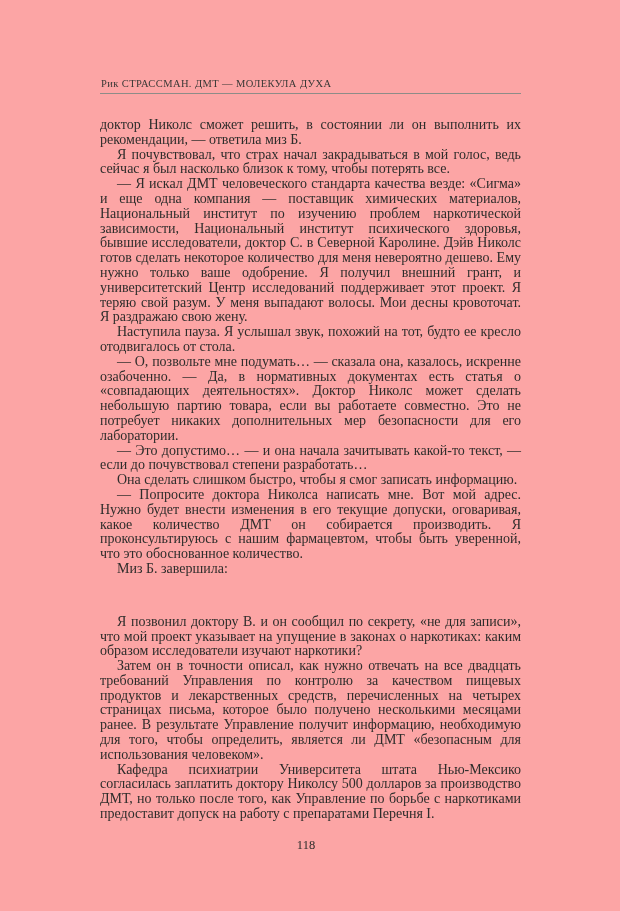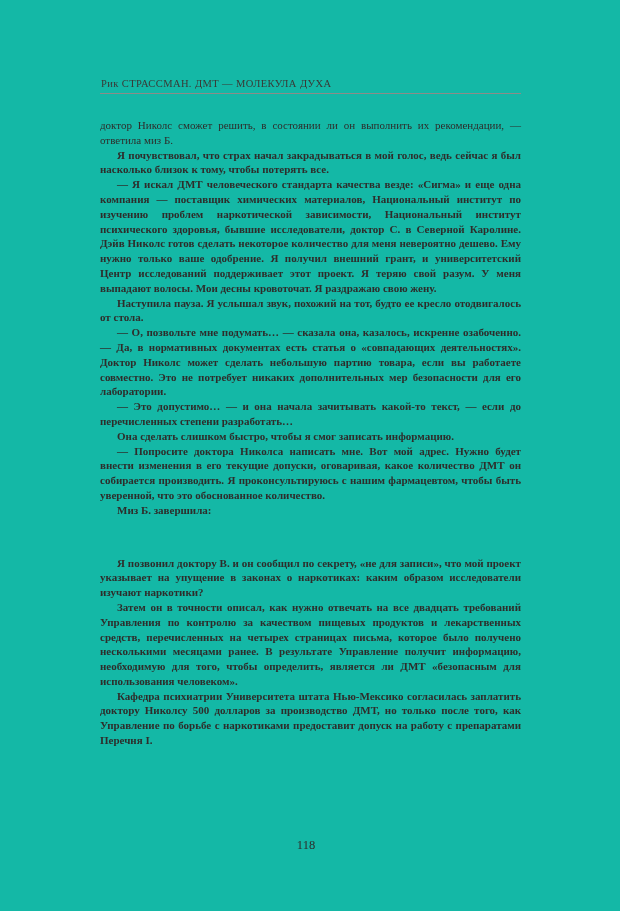--- a/index.html
+++ b/index.html
@@ -4,21 +4,21 @@
 <style>
   html, body {
     margin: 0;
     padding: 0;
     background: #e9e9e6;
   }
   .book-page {
     position: relative;
     width: 620px;
     height: 911px;
-    background: #14b8a6;
+    background: #fca5a5;
     box-sizing: border-box;
     font-family: "Liberation Serif", "DejaVu Serif", serif;
     color: #2e2d2b;
     overflow: hidden;
   }
   .content {
     position: absolute;
     left: 100px;
     top: 78px;
     width: 421px;
@@ -32,31 +32,30 @@
     white-space: nowrap;
   }
   .header-divider {
     border: none;
     border-top: 1px solid #8d8c88;
     margin: 0 0 24px 0;
     height: 0;
   }
   .text-block {
     text-align: justify;
-    font-size: 11px;
+    font-size: 14px;
     line-height: 14.8px;
     hyphens: auto;
     -webkit-hyphens: auto;
   }
   .text-block p.para {
     margin: 0;
   }
   .text-block p.para.indent {
     text-indent: 17px;
-    font-weight: bold;
   }
   .text-block p.para.gap {
     margin-top: 38px;
   }
   .page-number {
     position: absolute;
     left: 0;
     width: 612px;
     top: 838px;
     text-align: center;
@@ -70,21 +69,21 @@
 <div class="book-page">
   <div class="content">
     <div class="running-header">Рик СТРАССМАН. ДМТ — МОЛЕКУЛА ДУХА</div>
     <hr class="header-divider">
     <div class="text-block">
         <p class="para">доктор Николс сможет решить, в состоянии ли он выполнить их рекомендации, — ответила миз Б.</p>
         <p class="para indent">Я почувствовал, что страх начал закрадываться в мой голос, ведь сейчас я был насколько близок к тому, чтобы потерять все.</p>
         <p class="para indent">— Я искал ДМТ человеческого стандарта качества везде: «Сигма» и еще одна компания — поставщик химических материалов, Национальный институт по изучению проблем наркотической зависимости, Национальный институт психического здоровья, бывшие исследователи, доктор С. в Северной Каролине. Дэйв Николс готов сделать некоторое количество для меня невероятно дешево. Ему нужно только ваше одобрение. Я получил внешний грант, и университетский Центр исследований поддерживает этот проект. Я теряю свой разум. У меня выпадают волосы. Мои десны кровоточат. Я раздражаю свою жену.</p>
         <p class="para indent">Наступила пауза. Я услышал звук, похожий на тот, будто ее кресло отодвигалось от стола.</p>
         <p class="para indent">— О, позвольте мне подумать… — сказала она, казалось, искренне озабоченно. — Да, в нормативных документах есть статья о «совпадающих деятельностях». Доктор Николс может сделать небольшую партию товара, если вы работаете совместно. Это не потребует никаких дополнительных мер безопасности для его лаборатории.</p>
-        <p class="para indent">— Это допустимо… — и она начала зачитывать какой-то текст, — если до перечисленных степени разработать…</p>
+        <p class="para indent">— Это допустимо… — и она начала зачитывать какой-то текст, — если до почувствовал степени разработать…</p>
         <p class="para indent">Она сделать слишком быстро, чтобы я смог записать информацию.</p>
         <p class="para indent">— Попросите доктора Николса написать мне. Вот мой адрес. Нужно будет внести изменения в его текущие допуски, оговаривая, какое количество ДМТ он собирается производить. Я проконсультируюсь с нашим фармацевтом, чтобы быть уверенной, что это обоснованное количество.</p>
         <p class="para indent">Миз Б. завершила:</p>
         <p class="para indent gap">Я позвонил доктору В. и он сообщил по секрету, «не для записи», что мой проект указывает на упущение в законах о наркотиках: каким образом исследователи изучают наркотики?</p>
         <p class="para indent">Затем он в точности описал, как нужно отвечать на все двадцать требований Управления по контролю за качеством пищевых продуктов и лекарственных средств, перечисленных на четырех страницах письма, которое было получено несколькими месяцами ранее. В результате Управление получит информацию, необходимую для того, чтобы определить, является ли ДМТ «безопасным для использования человеком».</p>
         <p class="para indent">Кафедра психиатрии Университета штата Нью-Мексико согласилась заплатить доктору Николсу 500 долларов за производство ДМТ, но только после того, как Управление по борьбе с наркотиками предоставит допуск на работу с препаратами Перечня I.</p>
       </div>
   </div>
   <div class="page-number">118</div>
 </div>

